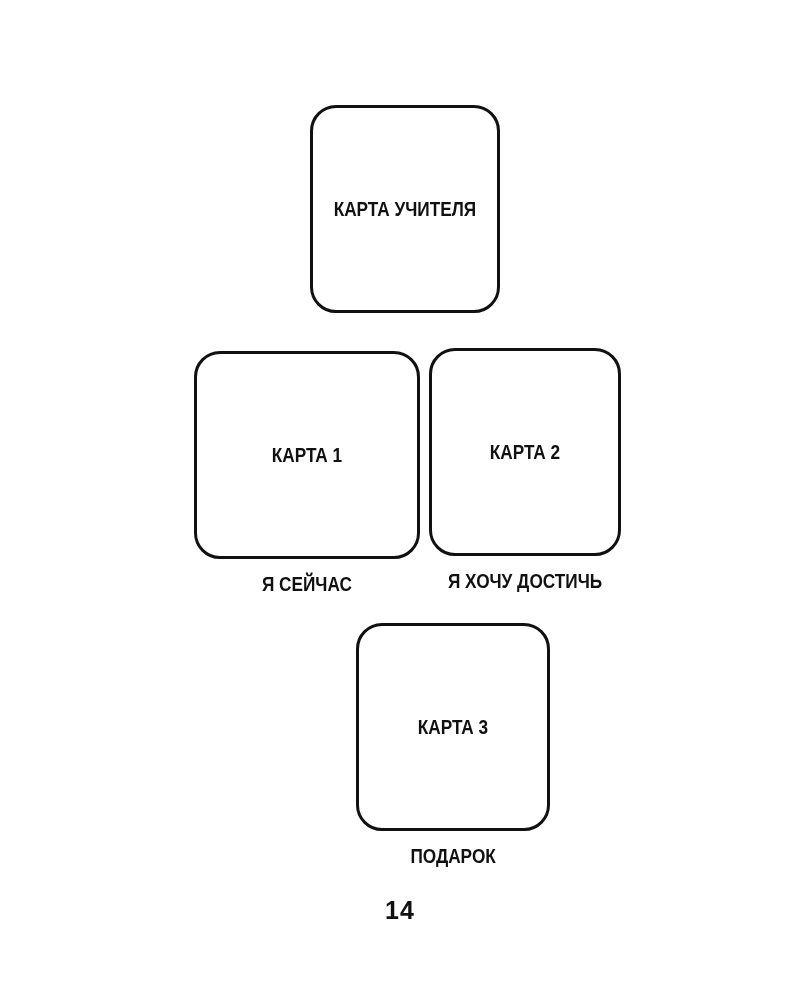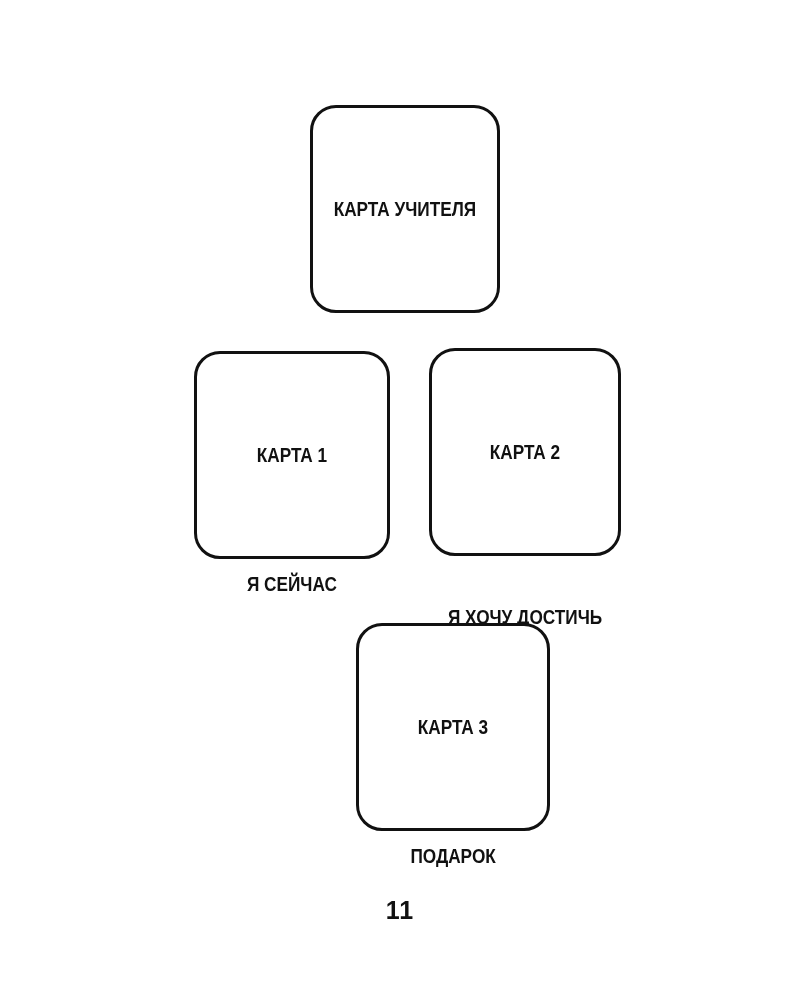--- a/index.html
+++ b/index.html
@@ -45,22 +45,22 @@
   .caption {
     margin-top: 13px;
     display: inline-block;
     transform: scaleX(0.82);
     font-weight: bold;
     font-size: 21px;
     white-space: nowrap;
     color: #111111;
   }
   .pos-teacher { left: 310px; top: 105px; width: 190px; }
-  .pos-card1   { left: 194px; top: 351px; width: 196px; justify-content: space-between; }
-  .pos-card2   { left: 429px; top: 348px; width: 192px; gap: 36px; }
+  .pos-card1   { left: 194px; top: 351px; width: 226px; justify-content: space-between; }
+  .pos-card2   { left: 429px; top: 348px; width: 192px; }
   .pos-card3   { left: 308px; top: 623px; width: 194px; margin-left: 48px; }
   .page-number {
     position: absolute;
     left: 0;
     right: 0;
     top: 896px;
     text-align: center;
     font-weight: bold;
     font-size: 25px;
     letter-spacing: 1px;
@@ -92,15 +92,15 @@
     <span class="caption">Я ХОЧУ ДОСТИЧЬ</span>
   </div>
 
   <div class="card-wrap pos-card3">
     <div class="card">
       <span class="card-label">КАРТА 3</span>
     </div>
     <span class="caption">ПОДАРОК</span>
   </div>
 
-  <div class="page-number">11</div>
+  <div class="page-number">14</div>
 
 </div>
 
 </body></html>

